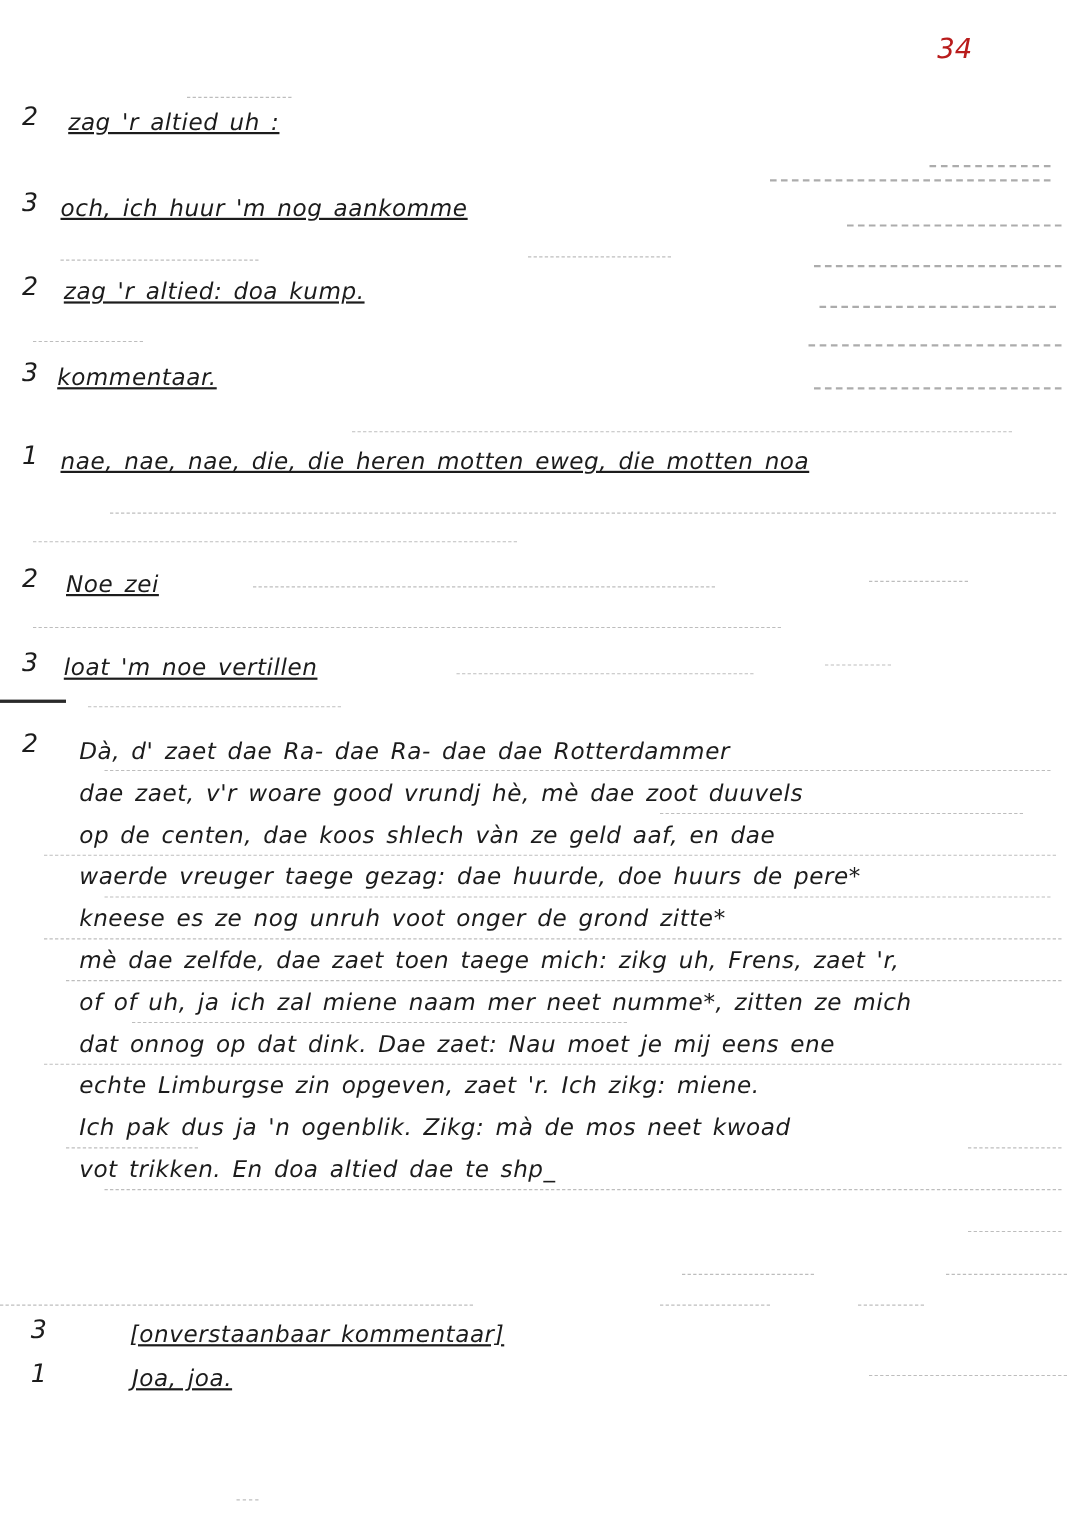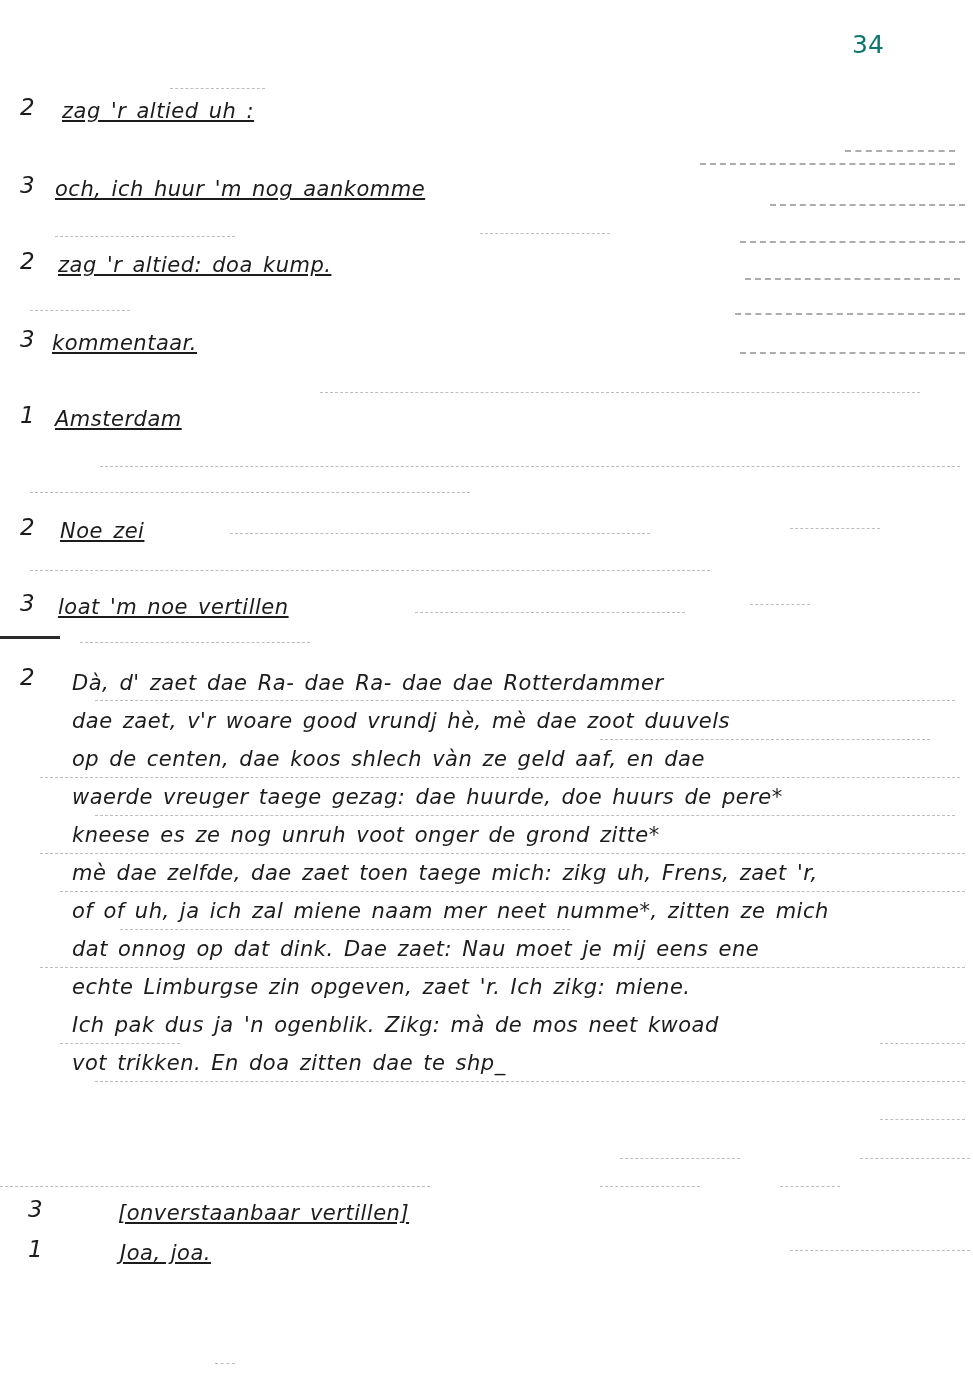--- a/index.html
+++ b/index.html
@@ -15,21 +15,22 @@
     font-style: italic;
     color: #1c1c1c;
     letter-spacing: 0.5px;
     word-spacing: 3px;
   }
   .page-number {
     position: absolute;
     left: 852px;
     top: 30px;
     font-size: 25px;
-    color: #0f766e;
+    font-style: italic;
+    color: #b91c1c;
   }
   .entry { position: absolute; left: 0; width: 973px; }
   .speaker {
     position: absolute;
     left: 20px;
     top: 0;
     font-size: 23px;
   }
   .text {
     position: absolute;
@@ -82,21 +83,21 @@
   <div class="entry" style="top:326px">
     <span class="speaker hw">3</span>
     <div class="text tight hw" style="left:52px">
         <div class="hw-line">kommentaar.</div>
       </div>
   </div>
 
   <div class="entry" style="top:402px">
     <span class="speaker hw">1</span>
     <div class="text tight hw" style="left:55px">
-        <div class="hw-line">Amsterdam</div>
+        <div class="hw-line">nae, nae, nae, die, die heren motten eweg, die motten noa</div>
       </div>
   </div>
 
   <div class="entry" style="top:514px">
     <span class="speaker hw">2</span>
     <div class="text tight hw" style="left:60px">
         <div class="hw-line">Noe zei</div>
       </div>
   </div>
 
@@ -113,28 +114,28 @@
         <div class="hw-line">Dà, d' zaet dae Ra- dae Ra- dae dae Rotterdammer</div>
         <div class="hw-line">dae zaet, v'r woare good vrundj hè, mè dae zoot duuvels</div>
         <div class="hw-line">op de centen, dae koos shlech vàn ze geld aaf, en dae</div>
         <div class="hw-line">waerde vreuger taege gezag: dae huurde, doe huurs de pere*</div>
         <div class="hw-line">kneese es ze nog unruh voot onger de grond zitte*</div>
         <div class="hw-line">mè dae zelfde, dae zaet toen taege mich: zikg uh, Frens, zaet 'r,</div>
         <div class="hw-line">of of uh, ja ich zal miene naam mer neet numme*, zitten ze mich</div>
         <div class="hw-line">dat onnog op dat dink. Dae zaet: Nau moet je mij eens ene</div>
         <div class="hw-line">echte Limburgse zin opgeven, zaet 'r. Ich zikg: miene.</div>
         <div class="hw-line">Ich pak dus ja 'n ogenblik. Zikg: mà de mos neet kwoad</div>
-        <div class="hw-line">vot trikken. En doa zitten dae te shp_</div>
+        <div class="hw-line">vot trikken. En doa altied dae te shp_</div>
       </div>
   </div>
 
   <div class="entry" style="top:1196px">
     <span class="speaker hw" style="left:28px">3</span>
     <div class="text tight hw" style="left:118px">
-        <div class="hw-line">[onverstaanbaar vertillen]</div>
+        <div class="hw-line">[onverstaanbaar kommentaar]</div>
       </div>
   </div>
 
   <div class="entry" style="top:1236px">
     <span class="speaker hw" style="left:28px">1</span>
     <div class="text tight hw" style="left:120px">
         <div class="hw-line">Joa, joa.</div>
       </div>
   </div>
 

